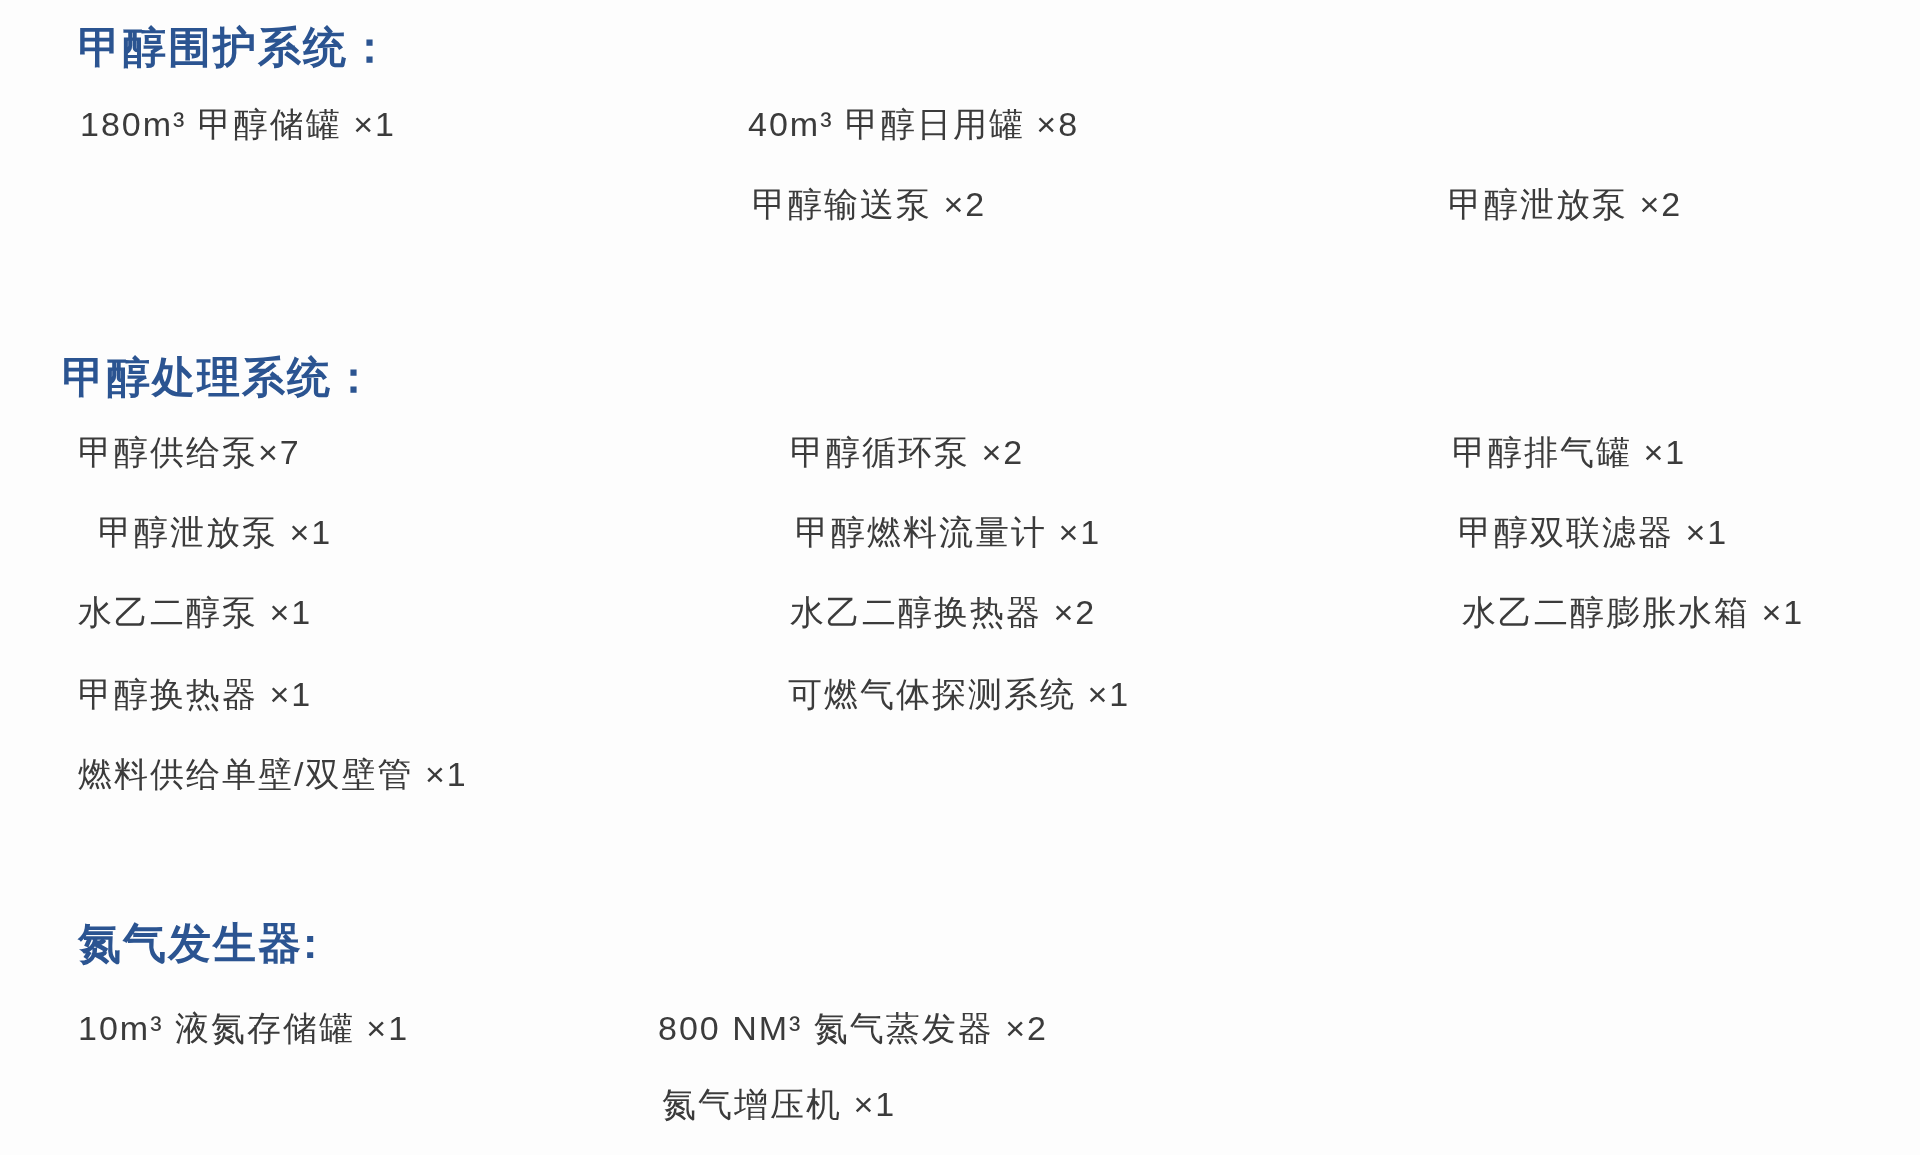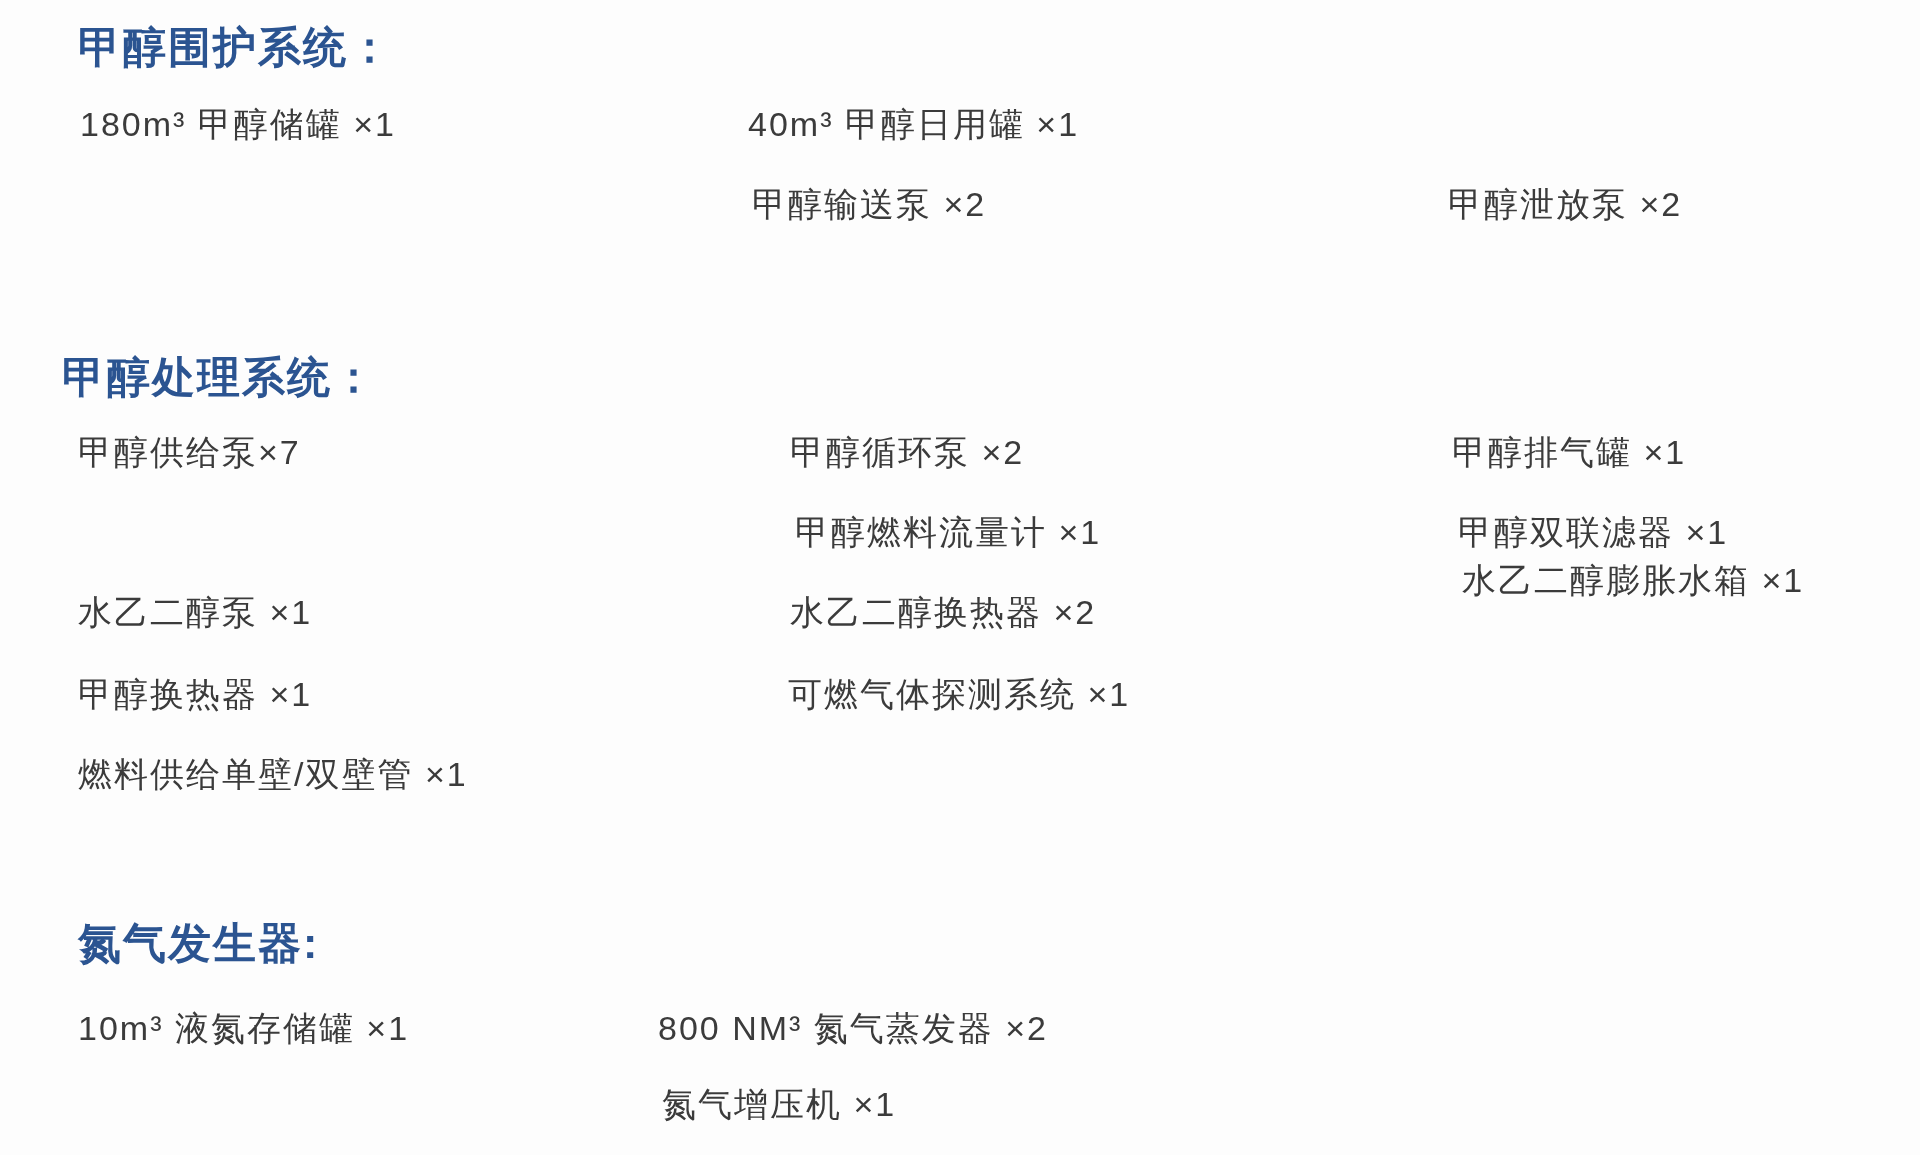--- a/index.html
+++ b/index.html
@@ -34,37 +34,38 @@
   }
 </style>
 </head>
 <body>
 
 <div class="page">
 
   <div class="sec-title" style="left:78px;top:24px;">甲醇围护系统：</div>
 
   <div class="item" style="left:80px;top:106px;">180m³ 甲醇储罐 ×1</div>
-  <div class="item" style="left:748px;top:106px;">40m³ 甲醇日用罐 ×1</div>
+  <div class="item" style="left:748px;top:106px;">40m³ 甲醇日用罐 ×8</div>
 
   <div class="item" style="left:752px;top:186px;">甲醇输送泵 ×2</div>
   <div class="item" style="left:1448px;top:186px;">甲醇泄放泵 ×2</div>
 
   <div class="sec-title" style="left:62px;top:354px;">甲醇处理系统：</div>
 
   <div class="item" style="left:78px;top:434px;">甲醇供给泵×7</div>
   <div class="item" style="left:790px;top:434px;">甲醇循环泵 ×2</div>
   <div class="item" style="left:1452px;top:434px;">甲醇排气罐 ×1</div>
 
+  <div class="item" style="left:98px;top:514px;">甲醇泄放泵 ×1</div>
   <div class="item" style="left:795px;top:514px;">甲醇燃料流量计 ×1</div>
   <div class="item" style="left:1458px;top:514px;">甲醇双联滤器 ×1</div>
 
   <div class="item" style="left:78px;top:594px;">水乙二醇泵 ×1</div>
   <div class="item" style="left:790px;top:594px;">水乙二醇换热器 ×2</div>
-  <div class="item" style="left:1462px;top:562px;">水乙二醇膨胀水箱 ×1</div>
+  <div class="item" style="left:1462px;top:594px;">水乙二醇膨胀水箱 ×1</div>
 
   <div class="item" style="left:78px;top:676px;">甲醇换热器 ×1</div>
   <div class="item" style="left:788px;top:676px;">可燃气体探测系统 ×1</div>
 
   <div class="item" style="left:78px;top:756px;">燃料供给单壁/双壁管 ×1</div>
 
   <div class="sec-title" style="left:78px;top:920px;">氮气发生器:</div>
 
   <div class="item" style="left:78px;top:1010px;">10m³ 液氮存储罐 ×1</div>
   <div class="item" style="left:658px;top:1010px;">800 NM³ 氮气蒸发器 ×2</div>

